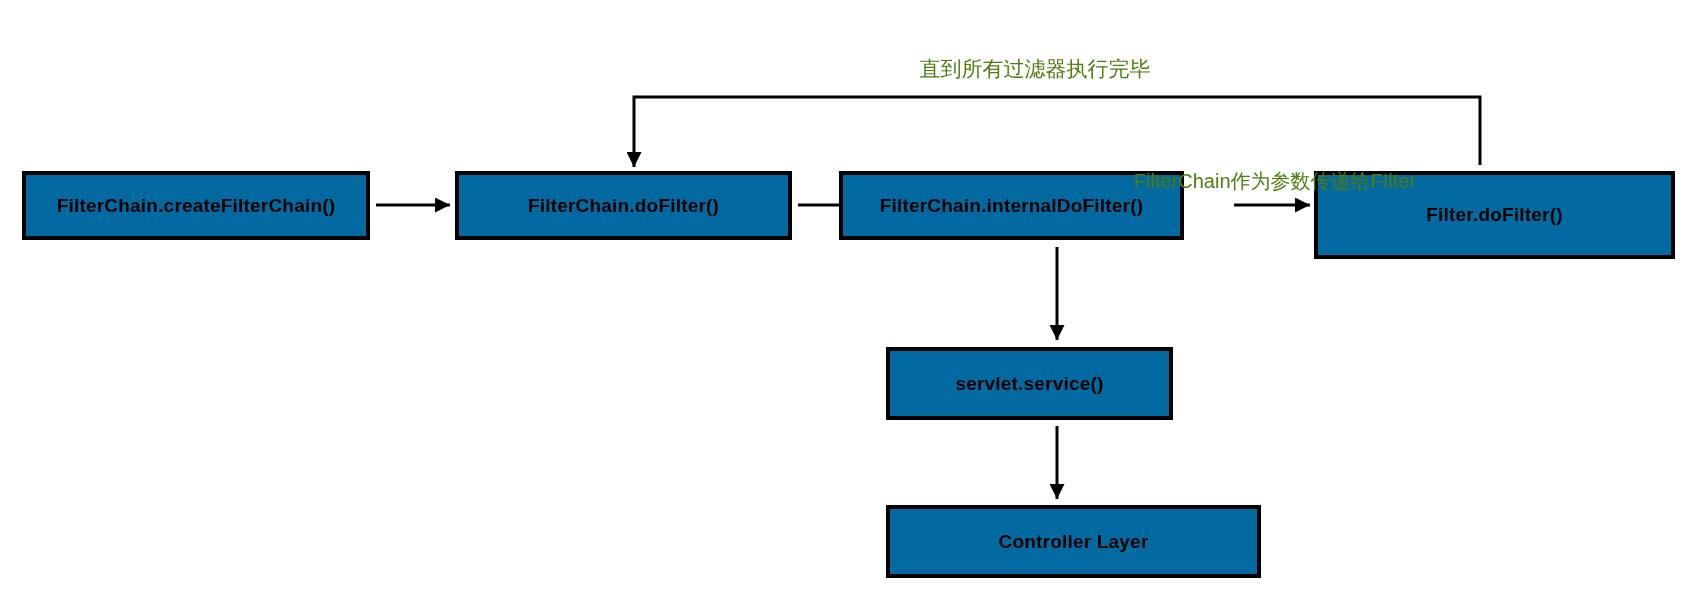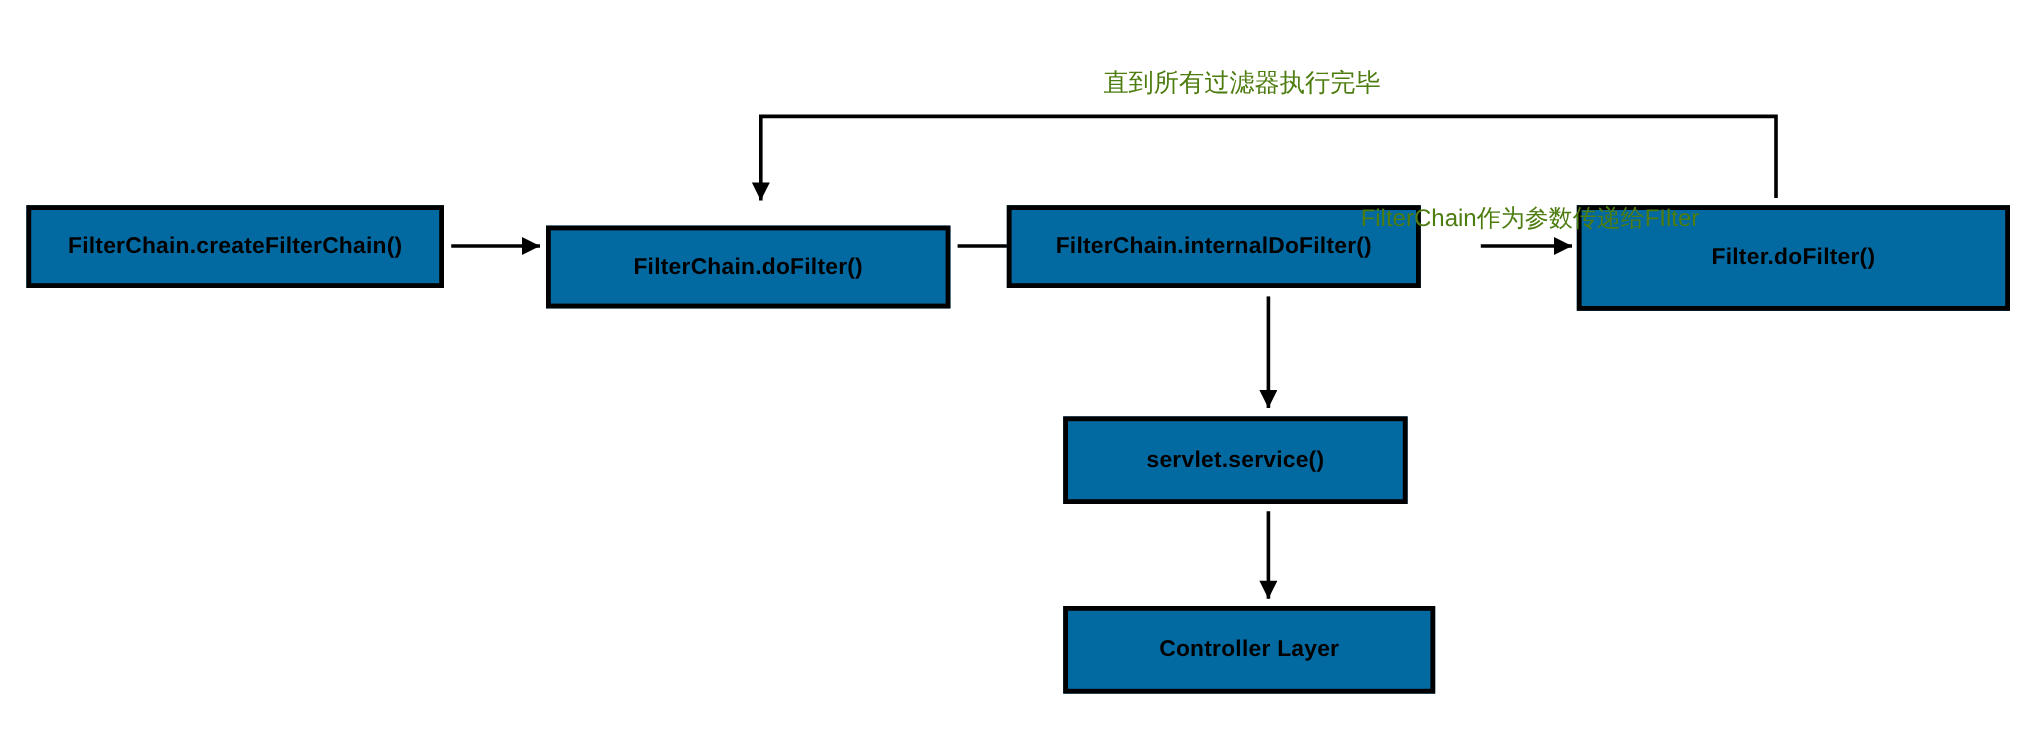--- a/index.html
+++ b/index.html
@@ -50,37 +50,37 @@
     <path d="M 1234 205 L 1310 205" stroke="#000000" stroke-width="3" fill="none" marker-end="url(#ah)"></path>
     <path d="M 1057 247 L 1057 340" stroke="#000000" stroke-width="3" fill="none" marker-end="url(#ah)"></path>
     <path d="M 1057 426 L 1057 499" stroke="#000000" stroke-width="3" fill="none" marker-end="url(#ah)"></path>
     <path d="M 1480 165 L 1480 97 L 634 97 L 634 167" stroke="#000000" stroke-width="3" fill="none" marker-end="url(#ah)"></path>
   </svg>
 
   <div class="node" style="left:22px;top:171px;width:348px;height:69px">
     <span>FilterChain.createFilterChain()</span>
   </div>
 
-  <div class="node" style="left:455px;top:188px;width:337px;height:69px">
+  <div class="node" style="left:455px;top:171px;width:337px;height:69px">
     <span>FilterChain.doFilter()</span>
   </div>
 
   <div class="node" style="left:839px;top:171px;width:345px;height:69px">
     <span>FilterChain.internalDoFilter()</span>
   </div>
 
   <div class="node" style="left:1314px;top:171px;width:361px;height:88px">
     <span>Filter.doFilter()</span>
   </div>
 
   <div class="node" style="left:886px;top:347px;width:287px;height:73px">
     <span>servlet.service()</span>
   </div>
 
-  <div class="node" style="left:886px;top:505px;width:310px;height:73px">
+  <div class="node" style="left:886px;top:505px;width:375px;height:73px">
     <span>Controller Layer</span>
   </div>
 
   <div class="annotation loop">直到所有过滤器执行完毕</div>
 
   <div class="annotation param">FilterChain作为参数传递给FIlter</div>
 
 </div>
 
 </body></html>

